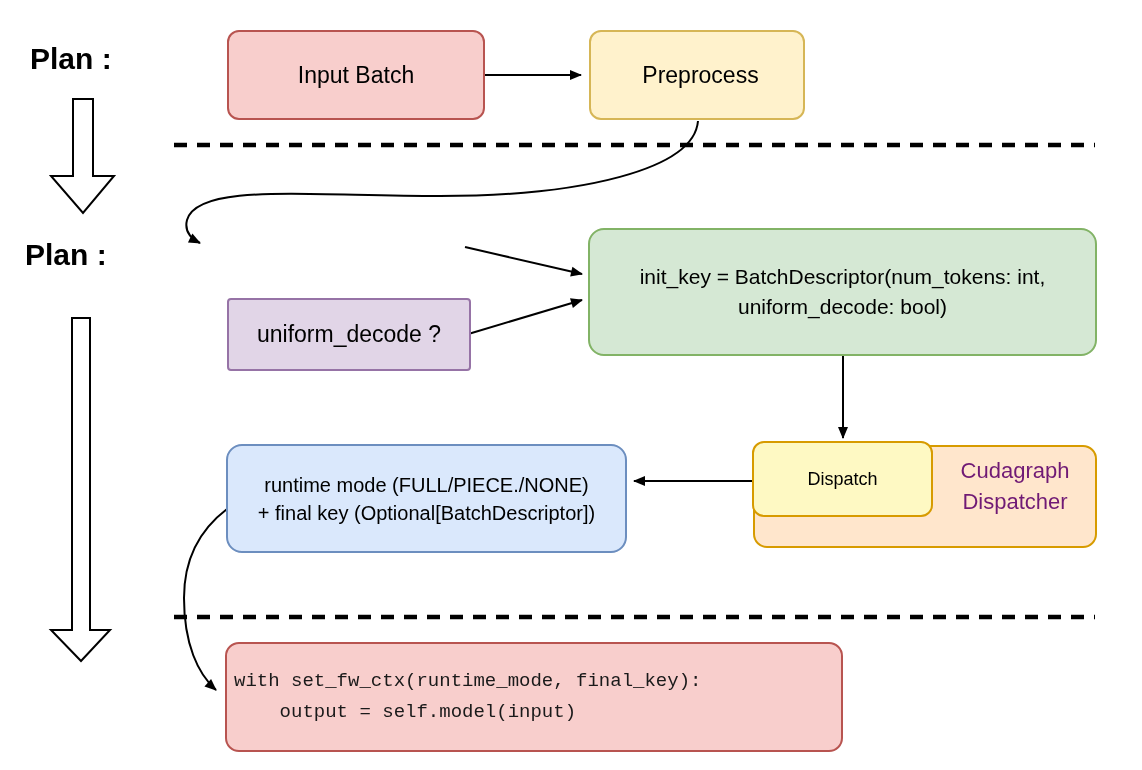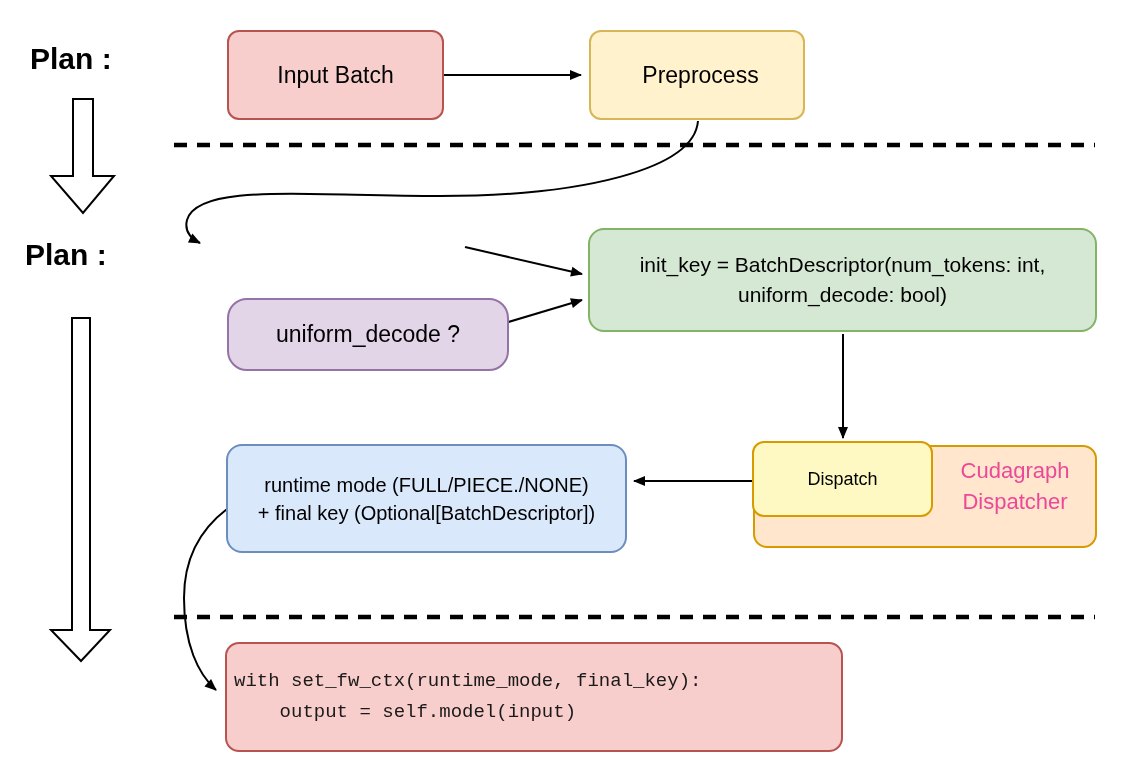--- a/index.html
+++ b/index.html
@@ -24,28 +24,28 @@
     white-space:pre-line;
   }
   .stage-label{
     position:absolute;
     font-size:30px;
     font-weight:bold;
     color:#000;
     z-index:2;
     white-space:nowrap;
   }
-  #node-input-batch   {left:227px;top:30px;width:217px;height:90px;border-radius:12px;font-size:23px;}
+  #node-input-batch   {left:227px;top:30px;width:258px;height:90px;border-radius:12px;font-size:23px;}
   #node-preprocess    {left:589px;top:30px;width:216px;height:90px;border-radius:12px;font-size:23px;padding-left:7px;}
   #node-cg-padding    {left:227px;top:210px;width:236px;height:73px;border-radius:14px;font-size:23px;}
-  #node-uniform-decode{left:227px;top:298px;width:282px;height:73px;border-radius:20px;font-size:23px;}
-  #node-init-key      {left:588px;top:228px;width:509px;height:104px;border-radius:16px;font-size:21px;line-height:30px;}
+  #node-uniform-decode{left:227px;top:298px;width:244px;height:73px;border-radius:4px;font-size:23px;}
+  #node-init-key      {left:588px;top:228px;width:509px;height:128px;border-radius:16px;font-size:21px;line-height:30px;}
   #node-cudagraph     {left:753px;top:445px;width:344px;height:103px;border-radius:14px;}
   #node-dispatch      {left:752px;top:441px;width:181px;height:76px;border-radius:12px;font-size:18px;z-index:3;}
-  #cudagraph-label    {position:absolute;left:935px;top:445px;width:160px;height:81px;display:flex;align-items:center;justify-content:center;text-align:center;font-size:22px;line-height:31px;color:#ec4899;z-index:3;white-space:pre-line;}
+  #cudagraph-label    {position:absolute;left:935px;top:445px;width:160px;height:81px;display:flex;align-items:center;justify-content:center;text-align:center;font-size:22px;line-height:31px;color:#701a75;z-index:3;white-space:pre-line;}
   #node-runtime-mode  {left:226px;top:444px;width:401px;height:109px;border-radius:16px;font-size:20px;line-height:28px;}
   #node-execute-code  {left:225px;top:642px;width:618px;height:110px;border-radius:14px;
                        font-family:"Liberation Mono", monospace;font-size:19px;line-height:31px;
                        justify-content:flex-start;text-align:left;padding-left:7px;white-space:pre;color:#1a1a1a;}
   #label-input  {left:30px;top:42px;}
   #label-plan   {left:25px;top:238px;}
   #label-execute{left:20px;top:668px;}
 </style>
 </head>
 <body>

